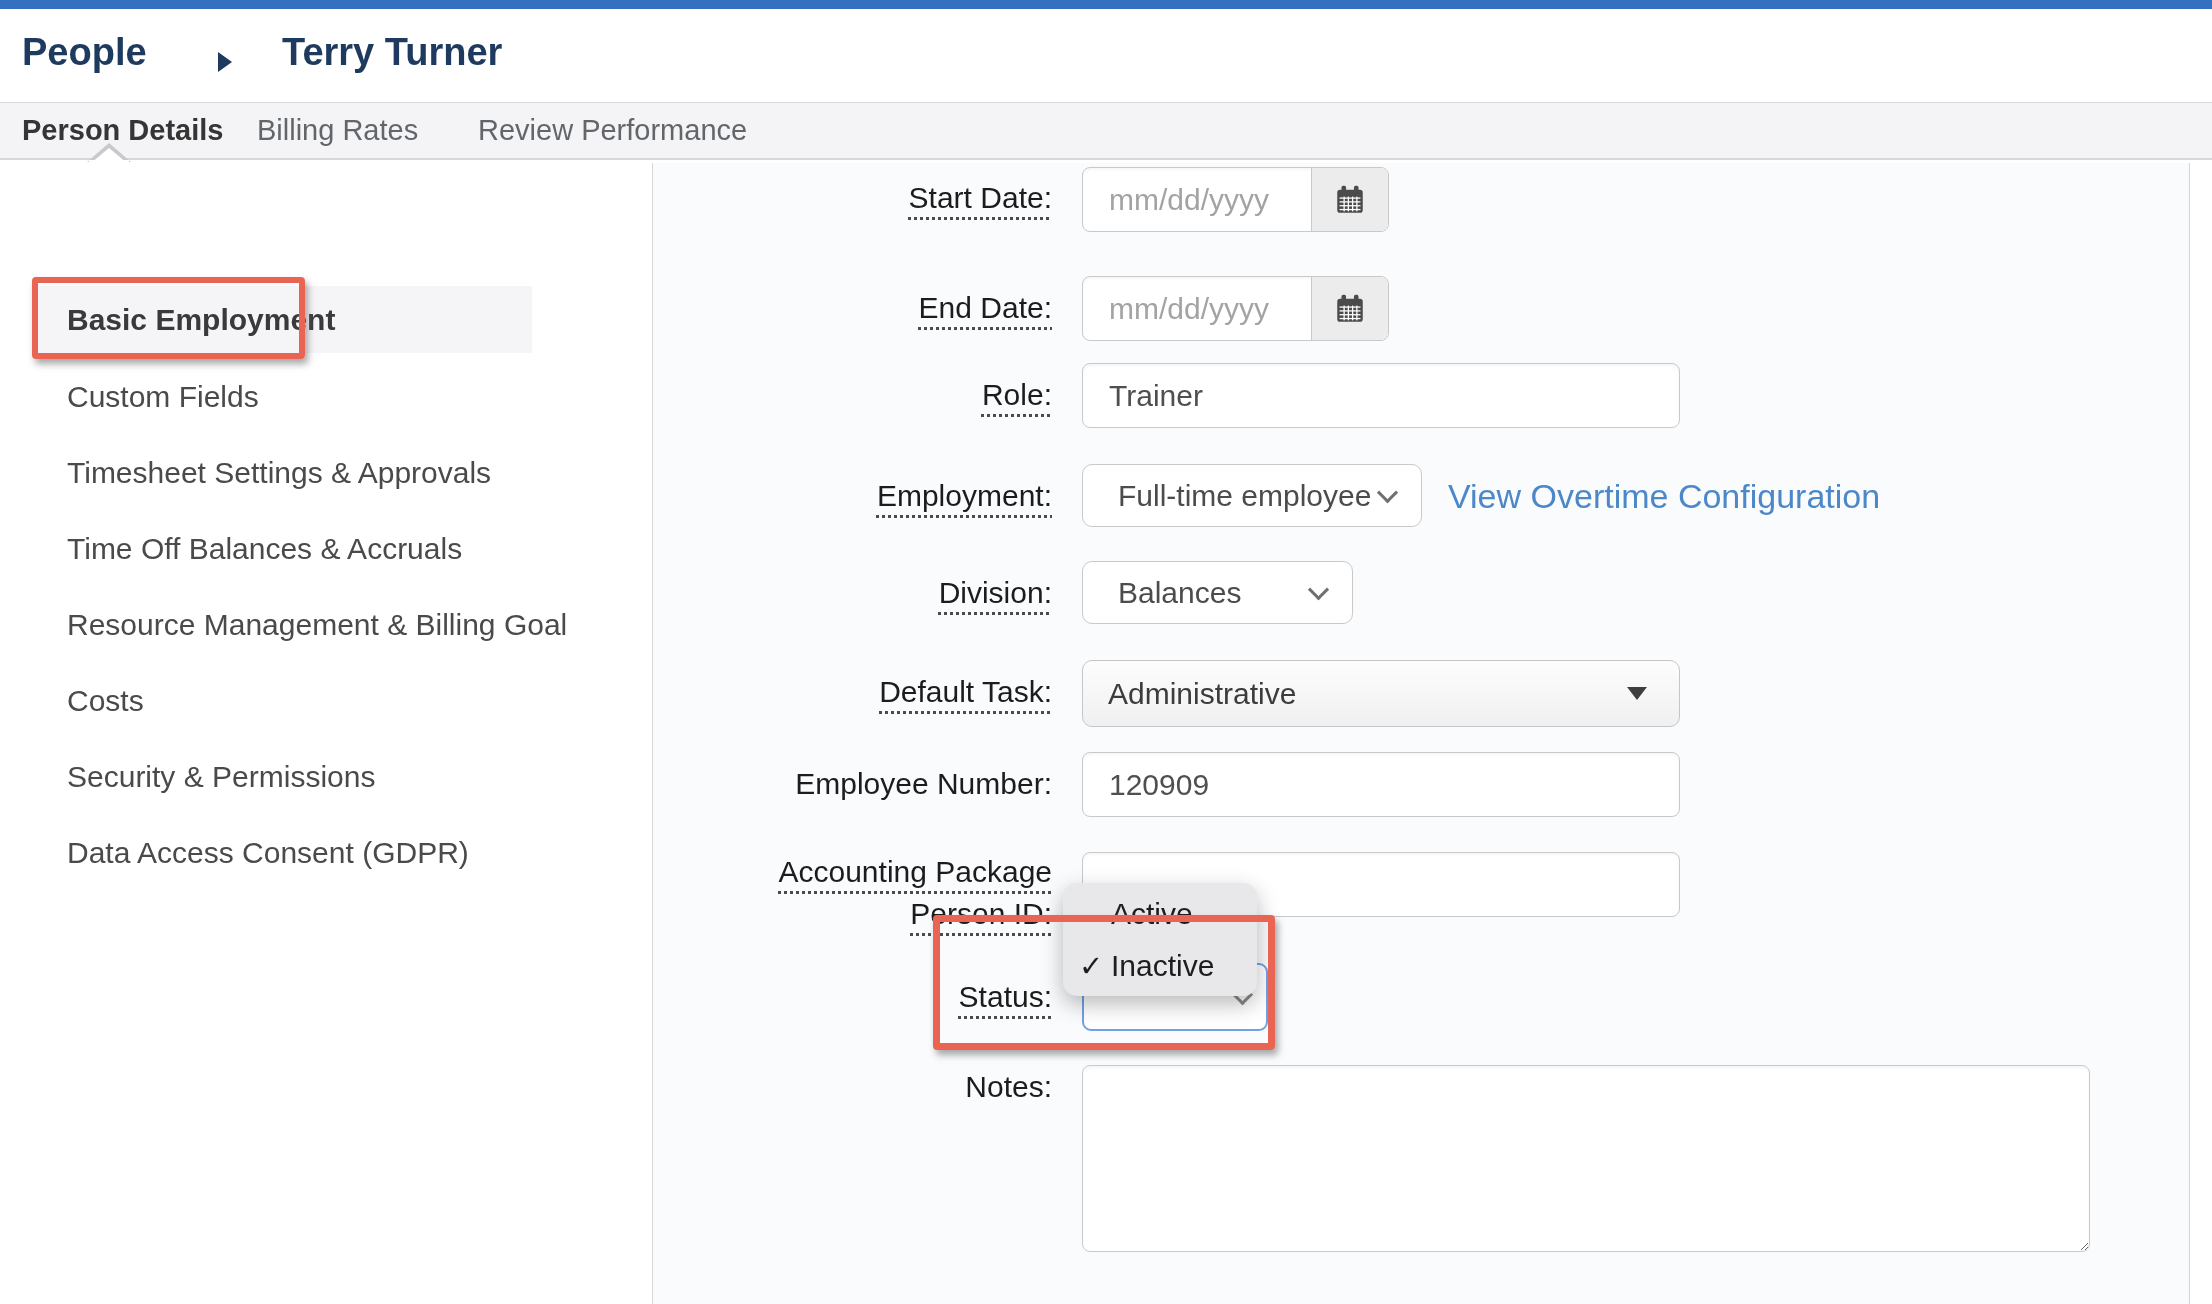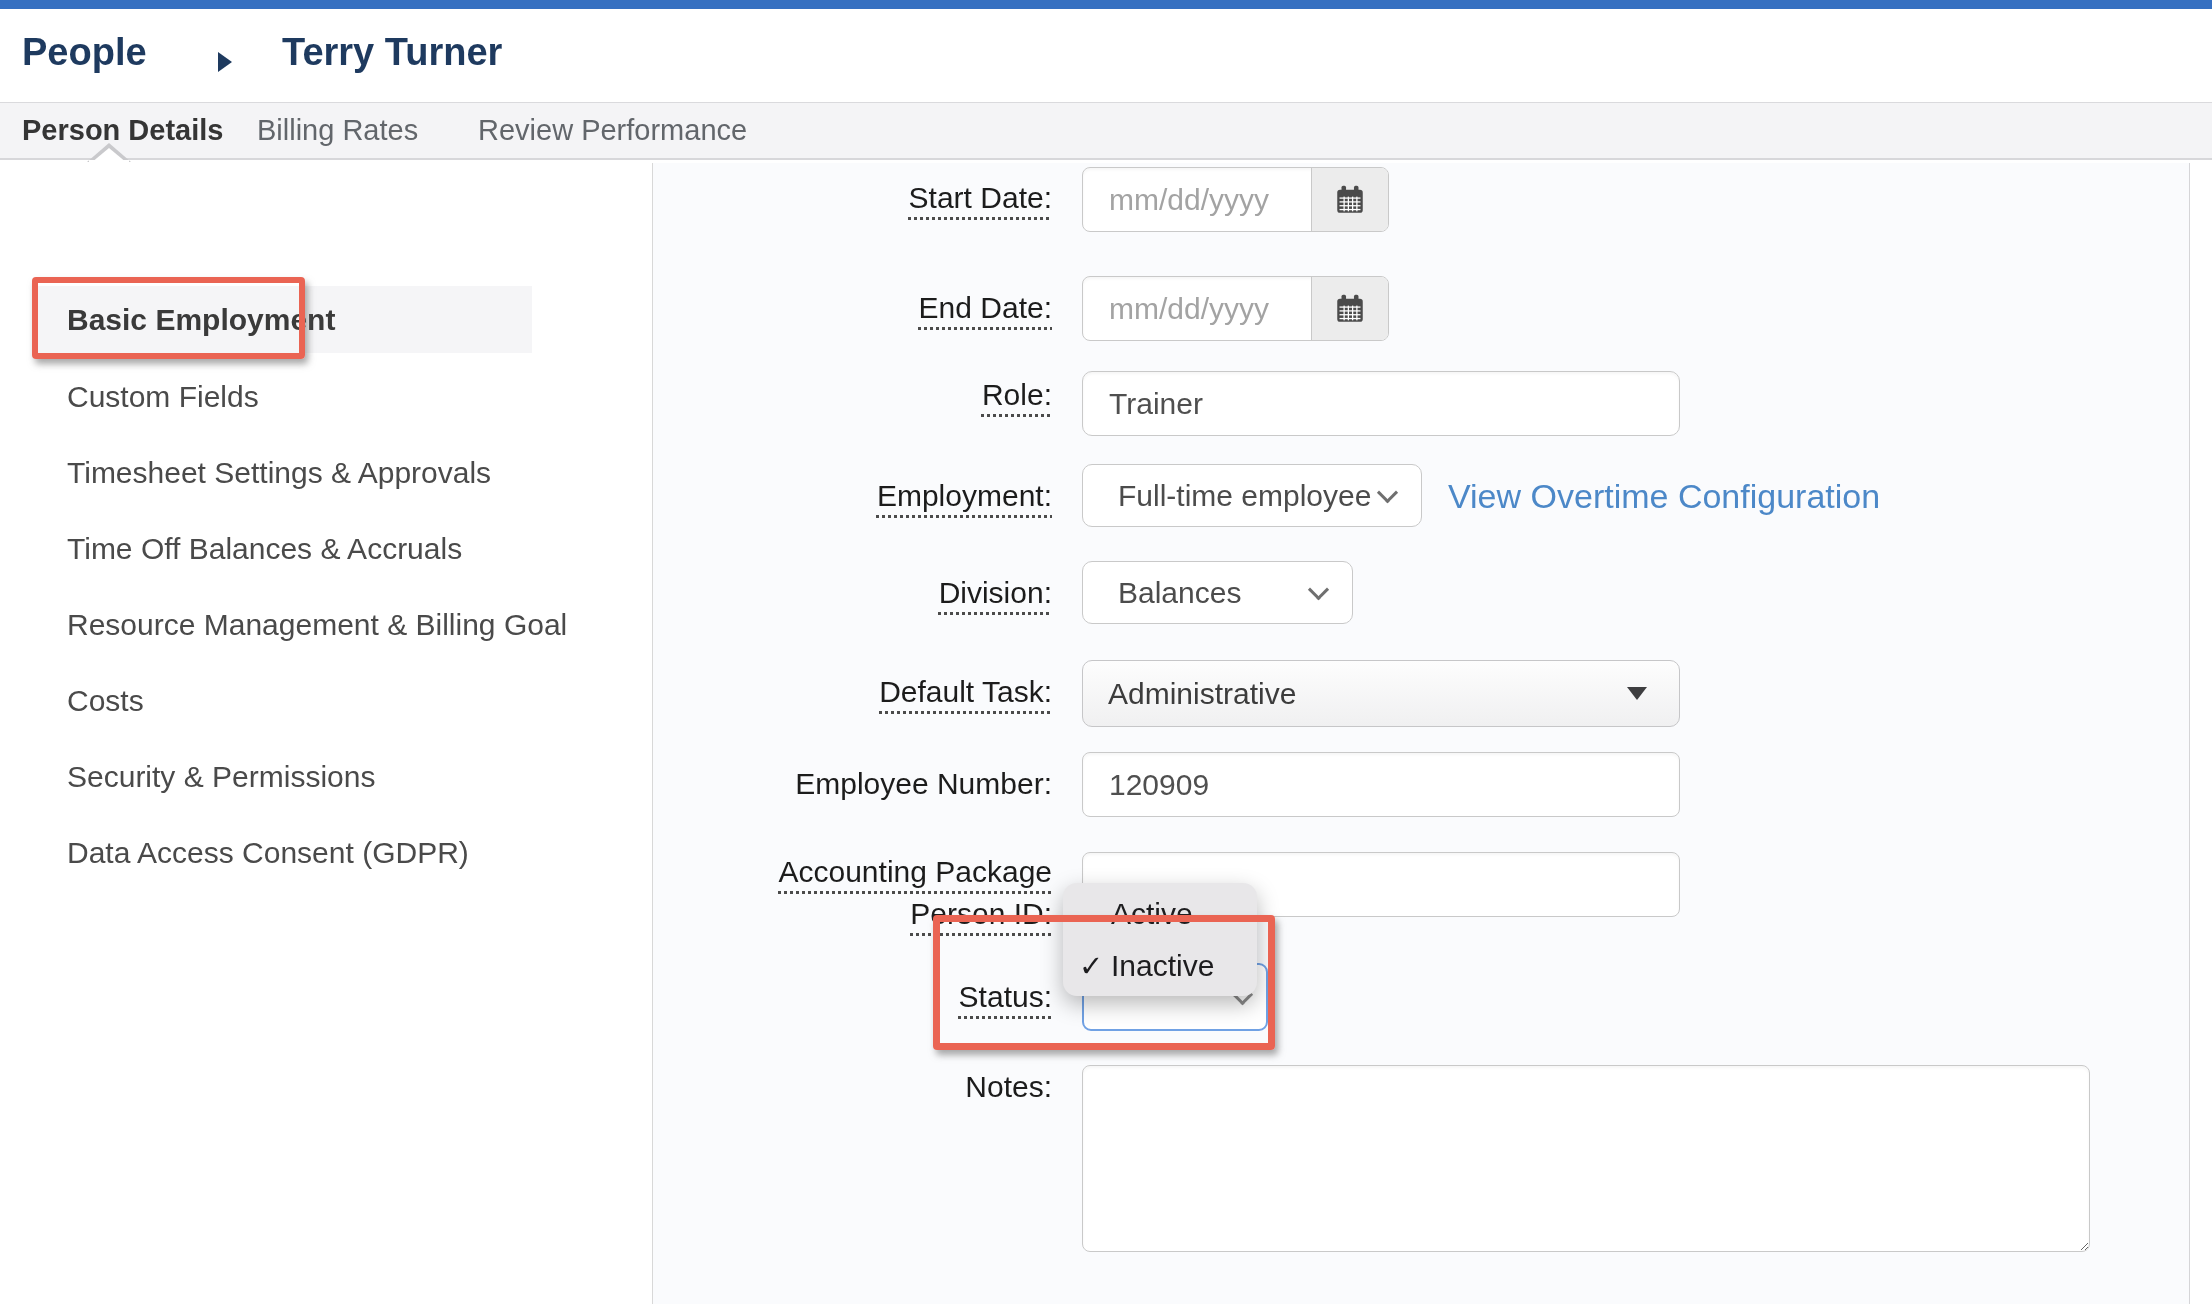--- a/index.html
+++ b/index.html
@@ -165,21 +165,21 @@
           <rect x="7.4" y="9.6" width="0.9" height="10.4"></rect>
             <rect x="10.4" y="9.6" width="0.9" height="10.4"></rect>
           <rect x="13.4" y="9.6" width="0.9" height="10.4"></rect>
             <rect x="16.4" y="9.6" width="0.9" height="10.4"></rect>
         </g>
       </svg>
     </button>
   </div>
 
   <div class="flabel tt" style="top:211px">Role:</div>
-  <input class="ctrl tin w-wide" style="top: 208px; border-radius: 10px;" value="Trainer">
+  <input class="ctrl tin w-wide" style="top: 200px;" value="Trainer">
 
   <div class="flabel tt" style="top:312px">Employment:</div>
   <div class="ctrl sel sel-employment" style="top:301px">
     <span>Full-time employee</span>
     <span class="chev"></span>
   </div>
   <a class="otlink">View Overtime Configuration</a>
 
   <div class="flabel tt" style="top:409px">Division:</div>
   <div class="ctrl sel sel-division" style="top:398px">

